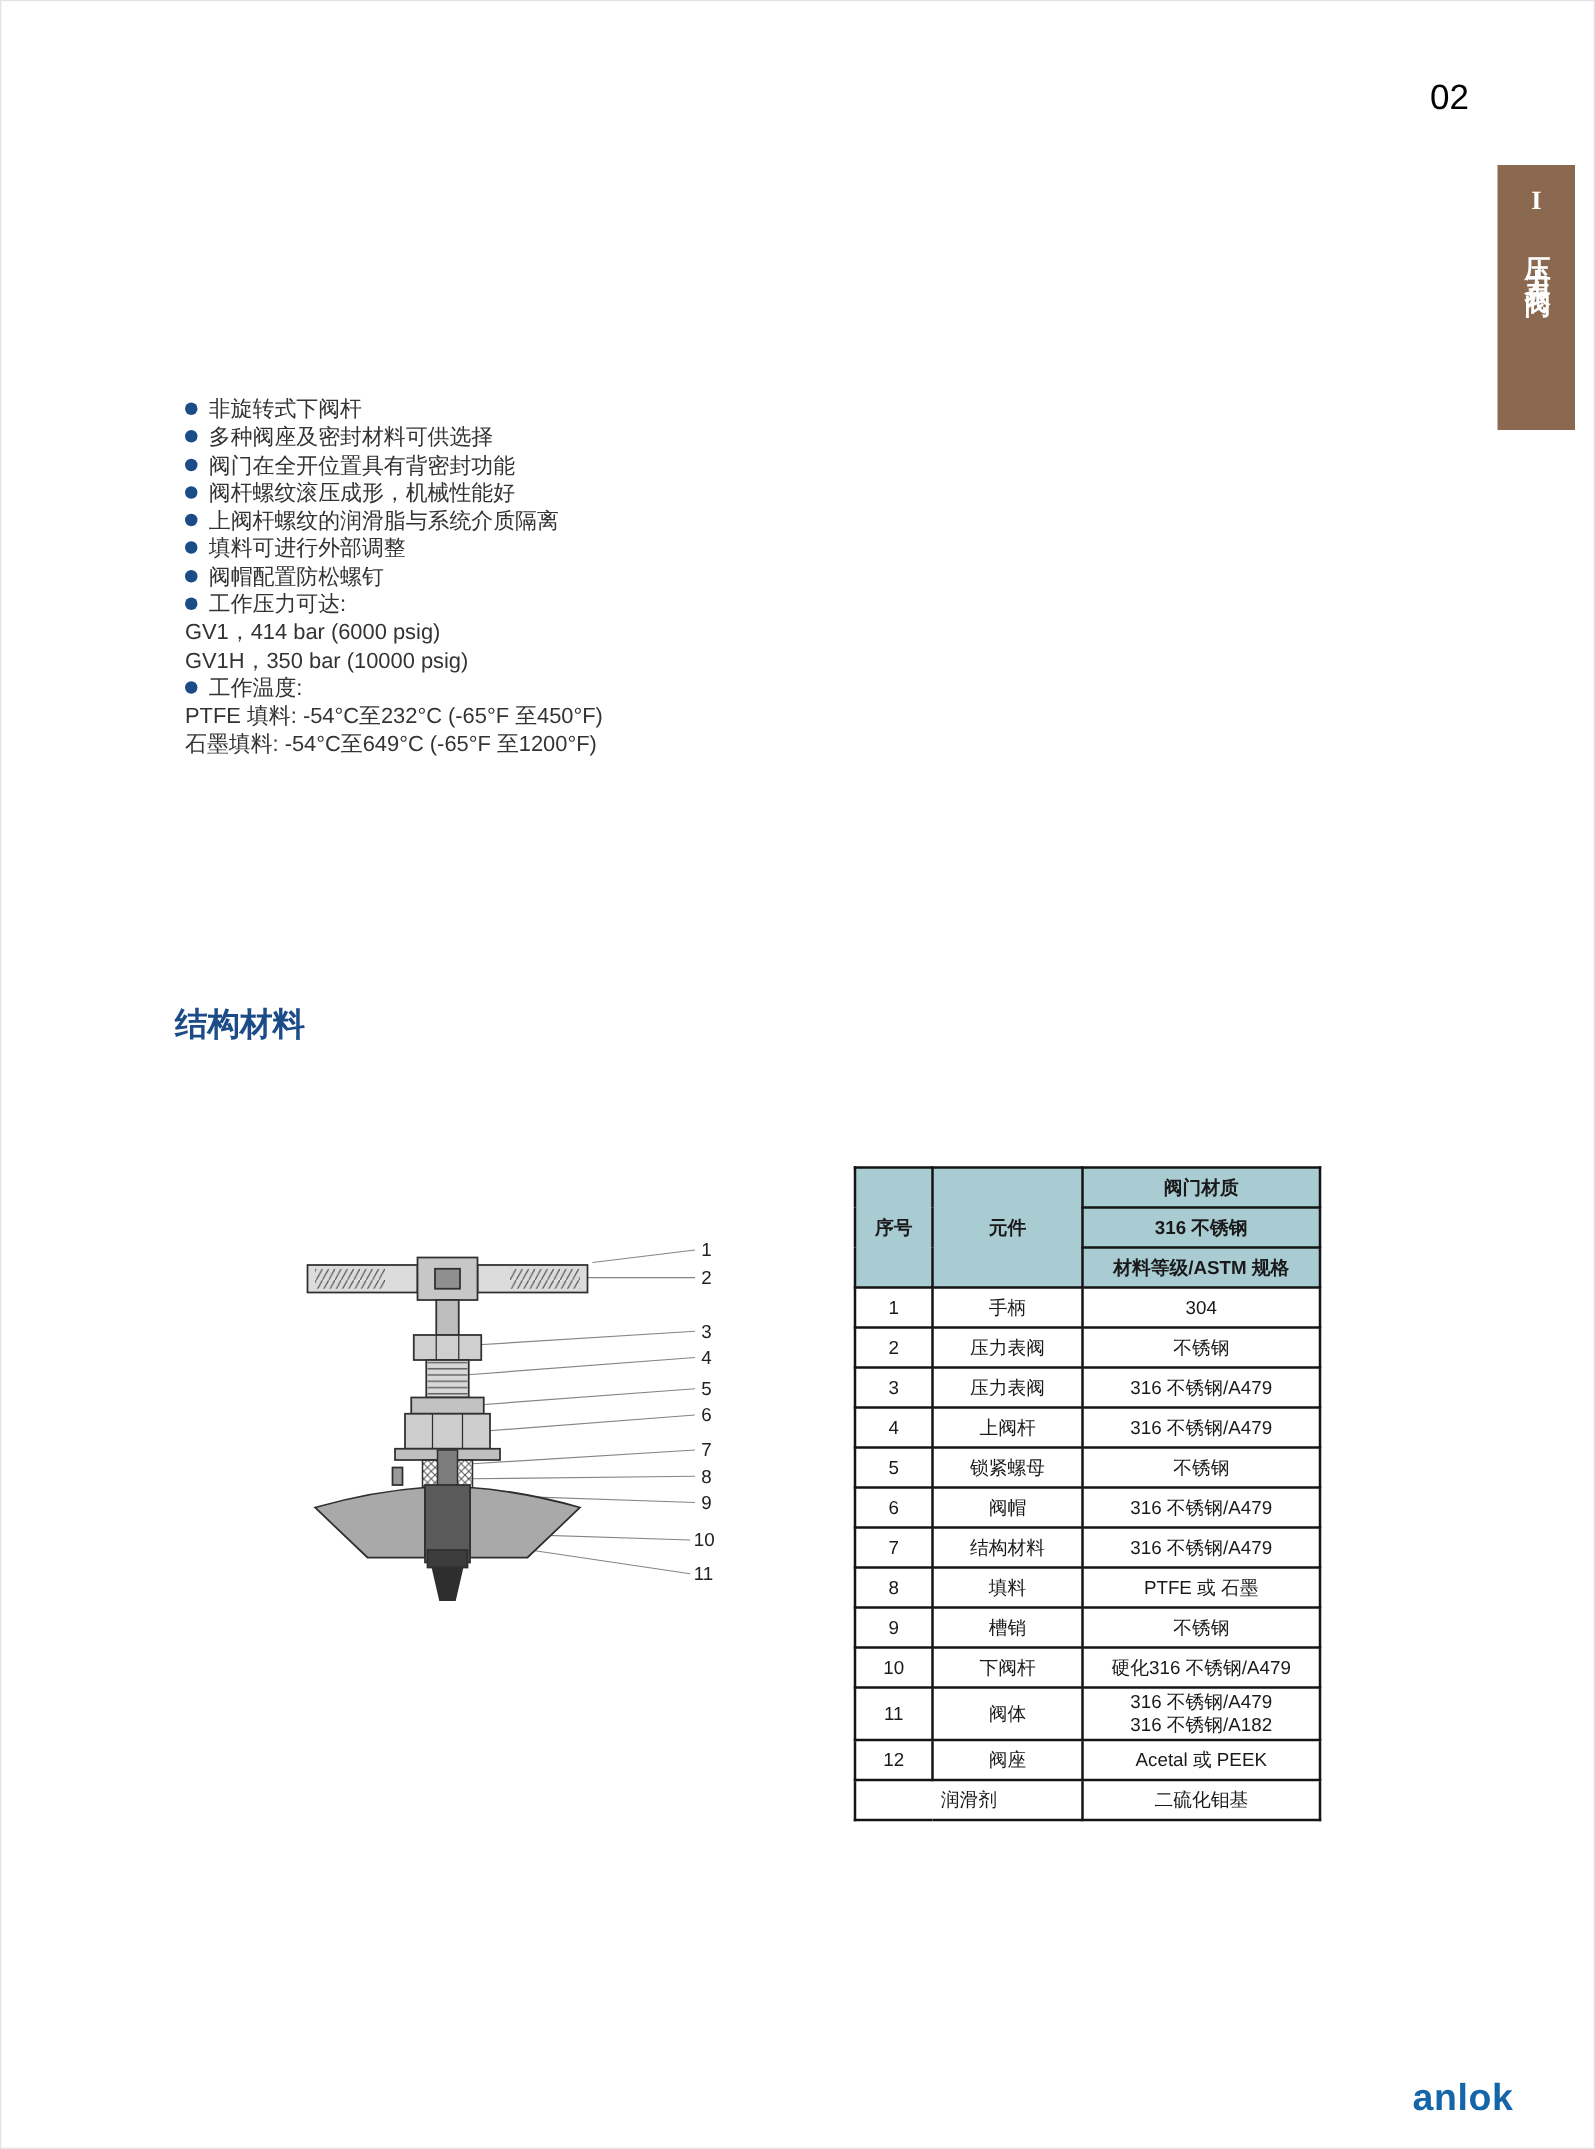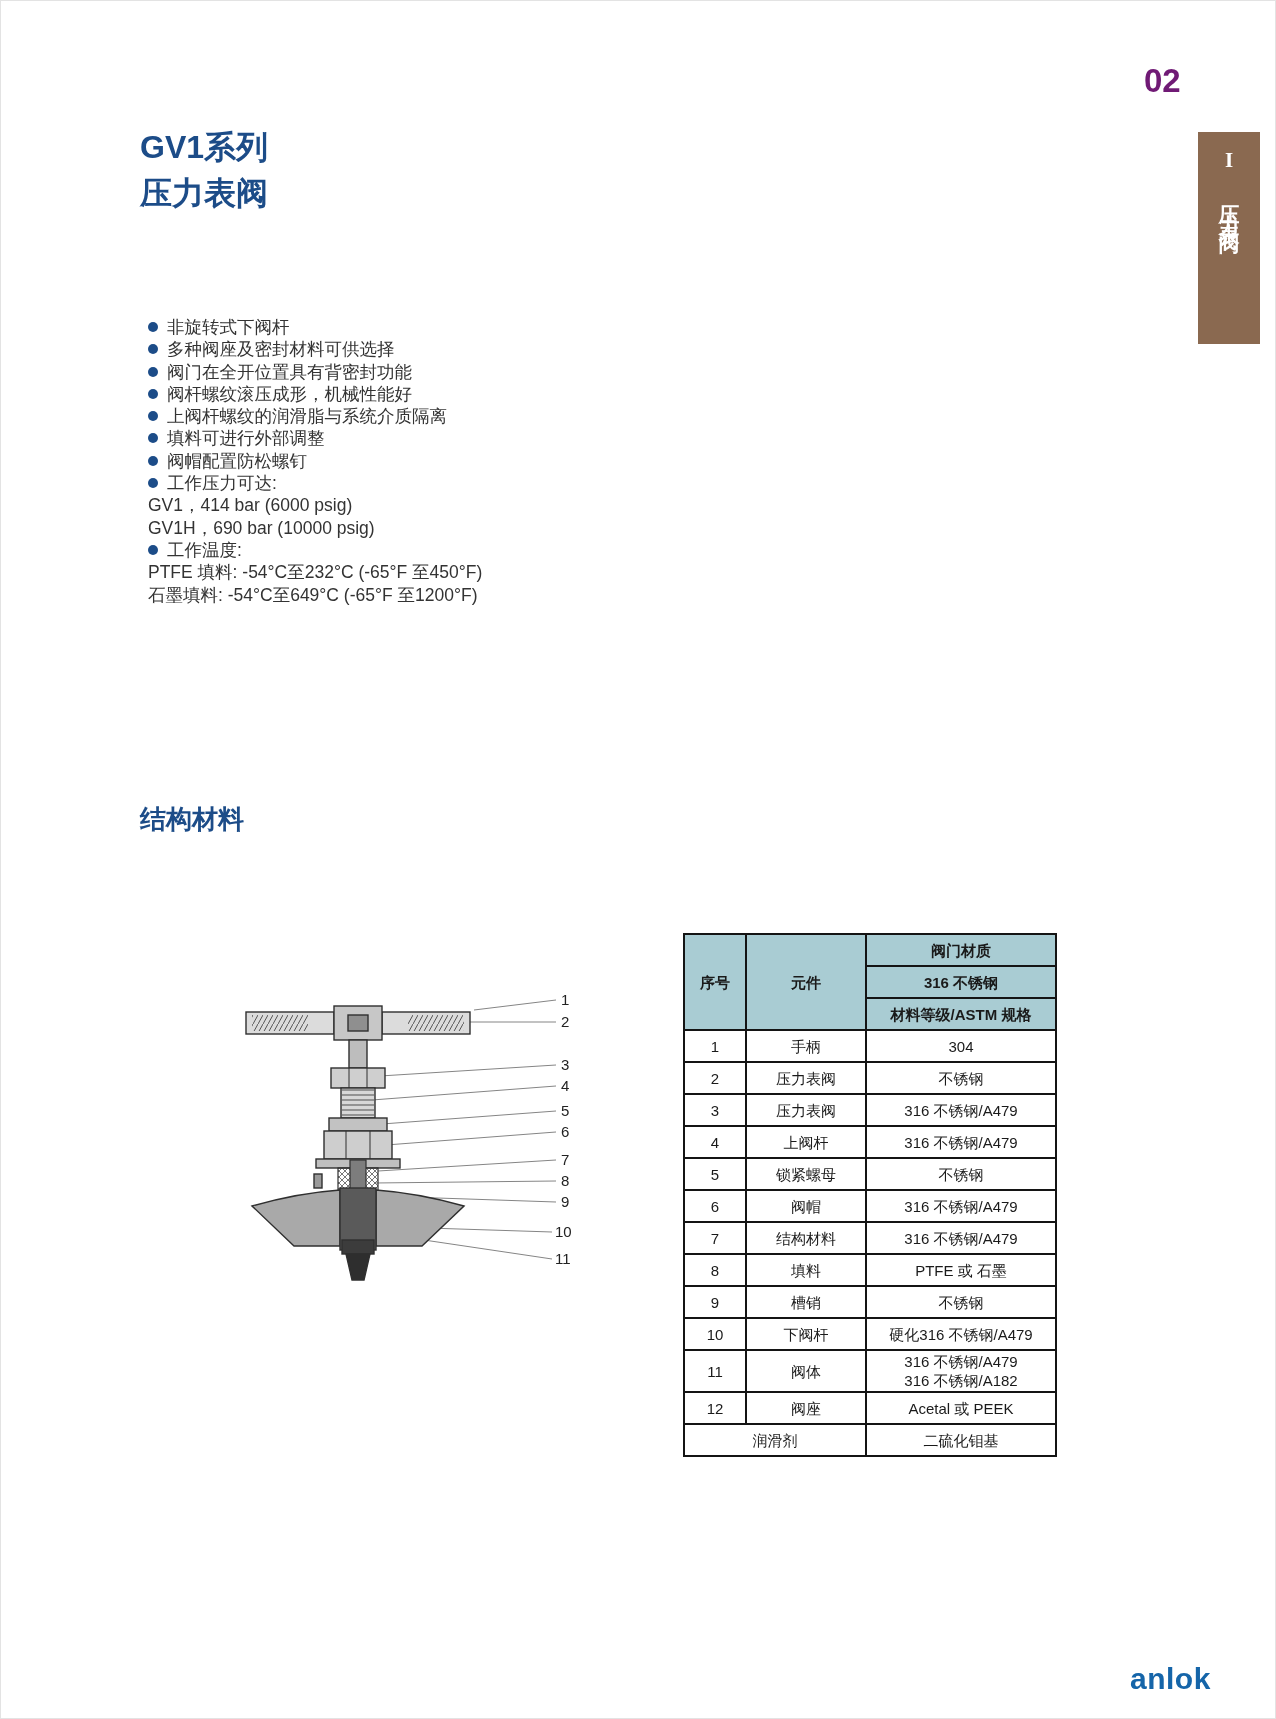--- a/index.html
+++ b/index.html
@@ -9,21 +9,21 @@
     --logo-blue:#1565a9;
   }
   *{box-sizing:border-box;}
   body{margin:0;background:#ffffff;}
   .page{
     position:relative;width:1276px;height:1719px;background:#fff;
     font-family:"Liberation Sans",sans-serif;overflow:hidden;
     box-shadow:inset 0 0 0 1px #e3e3e3;
   }
   .page-number{
-    position:absolute;left:1144px;top:62px;font-size:33px;font-weight:bold;color:#701a75;
+    position:absolute;left:1144px;top:62px;font-size:28px;font-weight:normal;color:#000000;
   }
   .side-tab{
     position:absolute;left:1198px;top:132px;width:62px;height:212px;
     background:var(--brown);color:#fff;display:flex;flex-direction:column;align-items:center;
   }
   .side-tab .roman{font-family:"Liberation Serif",serif;font-size:21px;font-weight:bold;margin-top:16px;}
   .side-tab .vlabel{writing-mode:vertical-rl;text-orientation:upright;font-size:21px;font-weight:bold;letter-spacing:9px;margin-top:16px;}
   .doc-title{
     position:absolute;left:140px;top:124px;color:var(--accent);
     font-size:32px;font-weight:bold;line-height:46px;
@@ -61,24 +61,20 @@
 
 <div class="page">
 
   <div class="page-number">02</div>
 
   <div class="side-tab">
     <div class="roman">I</div>
     <div class="vlabel">压力表阀</div>
   </div>
 
-  <div class="doc-title">
-    <div>GV1系列</div>
-    <div>压力表阀</div>
-  </div>
 
   <div class="features">
     <div class="feature">
         <span class="dot"></span>
         <span>非旋转式下阀杆</span>
       </div>
     <div class="feature">
         <span class="dot"></span>
         <span>多种阀座及密封材料可供选择</span>
       </div>
@@ -103,21 +99,21 @@
         <span>阀帽配置防松螺钉</span>
       </div>
     <div class="feature">
         <span class="dot"></span>
         <span>工作压力可达:</span>
       </div>
     <div class="feature cont">
         <span>GV1，414 bar (6000 psig)</span>
       </div>
     <div class="feature cont">
-        <span>GV1H，690 bar (10000 psig)</span>
+        <span>GV1H，350 bar (10000 psig)</span>
       </div>
     <div class="feature">
         <span class="dot"></span>
         <span>工作温度:</span>
       </div>
     <div class="feature cont">
         <span>PTFE 填料: -54°C至232°C (-65°F 至450°F)</span>
       </div>
     <div class="feature cont">
         <span>石墨填料: -54°C至649°C (-65°F 至1200°F)</span>

